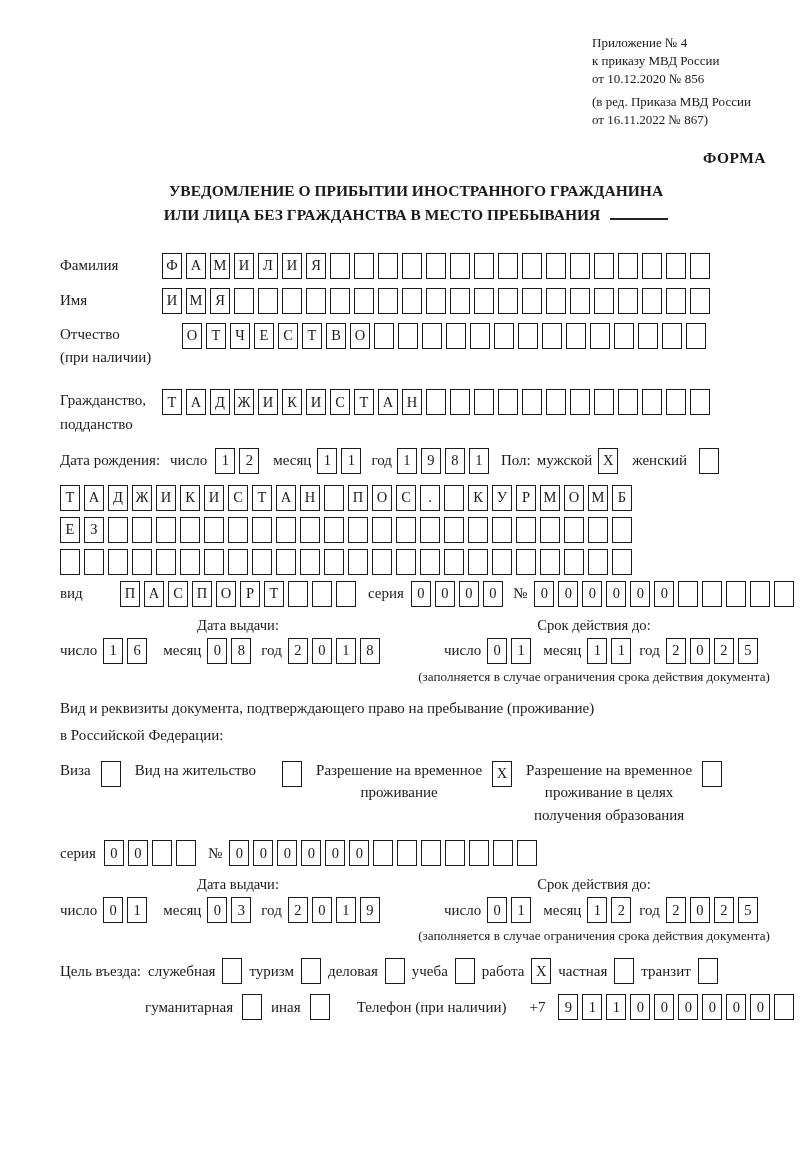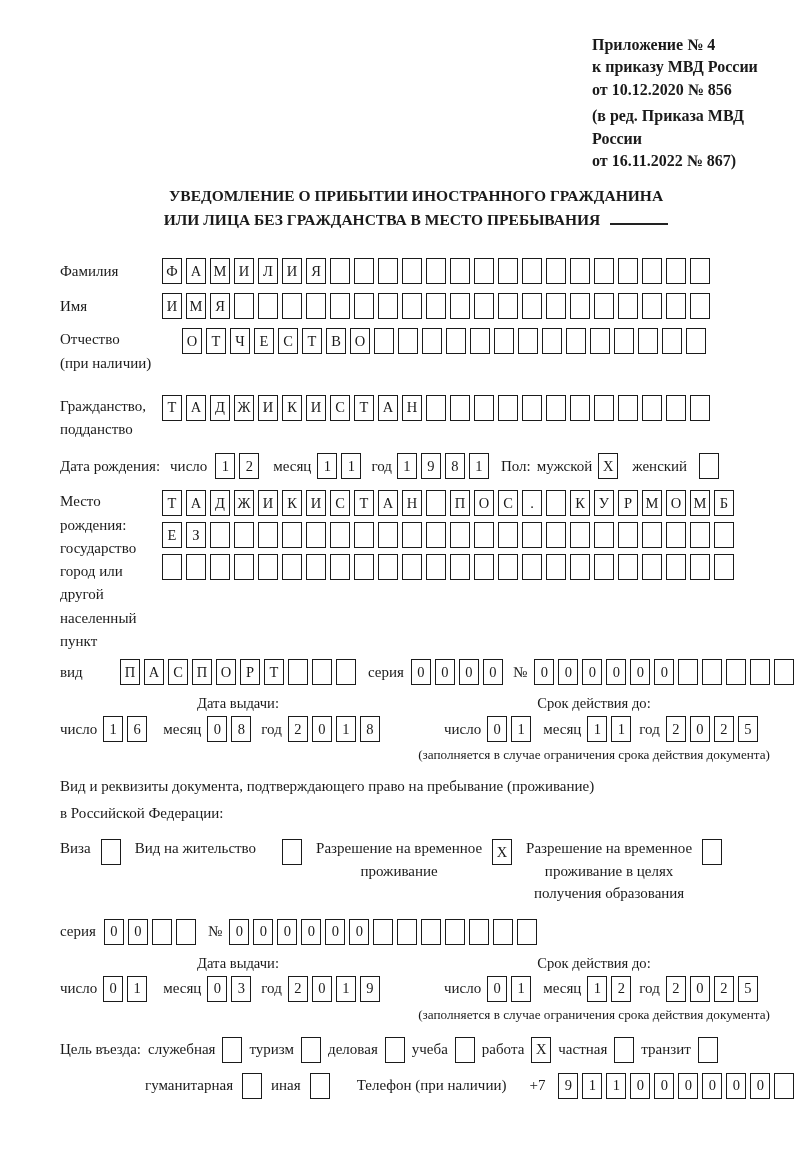--- a/index.html
+++ b/index.html
@@ -5,21 +5,21 @@
   * { margin:0; padding:0; box-sizing:border-box; }
   html,body { background:#ffffff; }
   body {
     width:800px; height:1163px; overflow:hidden;
     font-family:"Liberation Serif", serif;
     color:#1a1a1a; font-size:15px;
   }
   .page { padding:34px 28px 20px 60px; }
 
   
-  .header-note { margin-left:532px; font-size:16px; line-height:1.4;font-weight:bold; }
+  .header-note { margin-left:532px; font-size:13px; line-height:1.4; }
   .header-note .gap { height:4px; }
   .forma { text-align:right; font-weight:bold; font-size:15.5px; letter-spacing:.5px; margin:20px 6px 0 0; }
 
   
   .title { text-align:center; font-weight:bold; font-size:15.5px; line-height:1.55; margin-top:12px; }
   .blank-line { display:inline-block; width:58px; border-bottom:2.2px solid #222; height:14px; margin-left:10px; }
   .section-head { font-weight:bold; font-size:14.2px; margin-top:32px; letter-spacing:.2px; }
 
   
   .frow { display:flex; align-items:center; margin-top:9px; white-space:nowrap; }
@@ -63,20 +63,21 @@
 <div class="page">
 
   <div class="header-note">
     <div>Приложение № 4</div>
     <div>к приказу МВД России</div>
     <div>от 10.12.2020 № 856</div>
     <div class="gap"></div>
     <div>(в ред. Приказа МВД России</div>
     <div>от 16.11.2022 № 867)</div>
   </div>
+  <div class="forma">ФОРМА</div>
 
   <div class="title">
     <div>УВЕДОМЛЕНИЕ О ПРИБЫТИИ ИНОСТРАННОГО ГРАЖДАНИНА</div>
     <div><span>ИЛИ ЛИЦА БЕЗ ГРАЖДАНСТВА В МЕСТО ПРЕБЫВАНИЯ</span><span class="blank-line"></span></div>
   </div>
 
 
   <div class="frow" style="margin-top:26px;">
     <span class="lbl" style="width:102px;">Фамилия</span>
     <span class="boxes">
@@ -220,26 +221,20 @@
     <span class="boxes">
         <span class="cell">X</span>
       </span>
     <span class="lbl" style="margin:0 12px 0 14px;">женский</span>
     <span class="boxes">
         <span class="cell"></span>
       </span>
   </div>
 
   <div class="frow stackrows" style="align-items:flex-start; margin-top:11px;">
-    <span class="lblcol">
-      <span>Место рождения:</span><br>
-      <span>государство</span><br>
-      <span>город или другой</span><br>
-      <span>населенный пункт</span>
-    </span>
     <span style="display:inline-block;">
       <div class="frow" style="margin-top:0;">
           <span class="boxes">
             <span class="cell">Т</span>
             <span class="cell">А</span>
             <span class="cell">Д</span>
             <span class="cell">Ж</span>
             <span class="cell">И</span>
             <span class="cell">К</span>
             <span class="cell">И</span>

